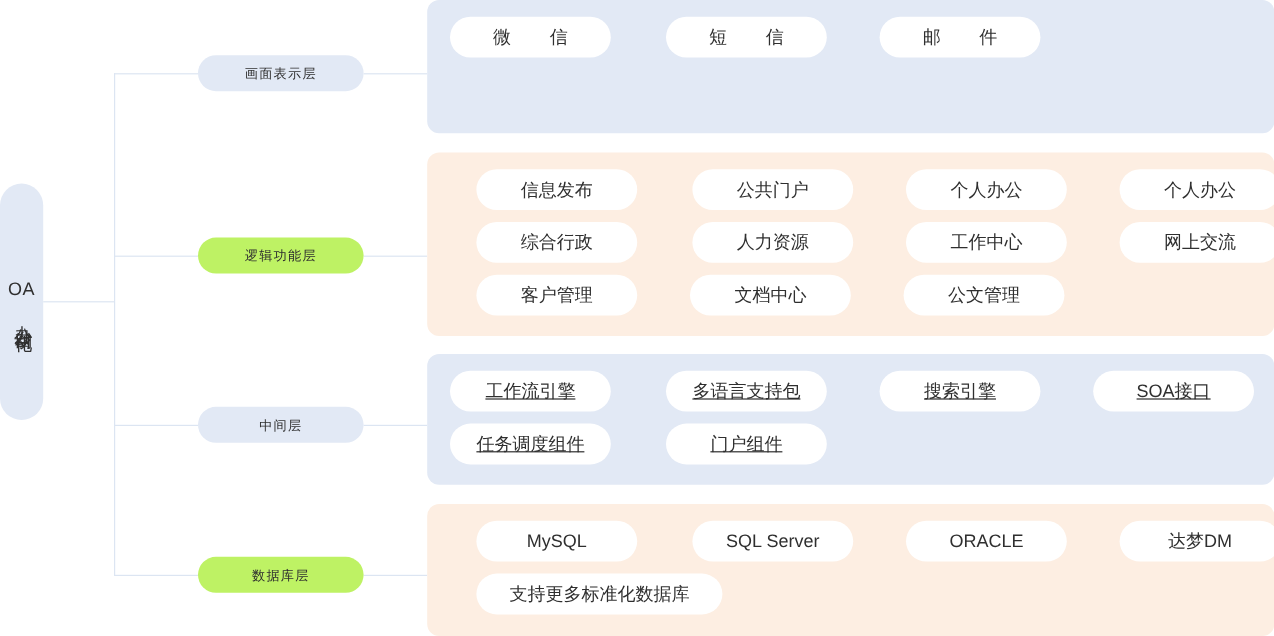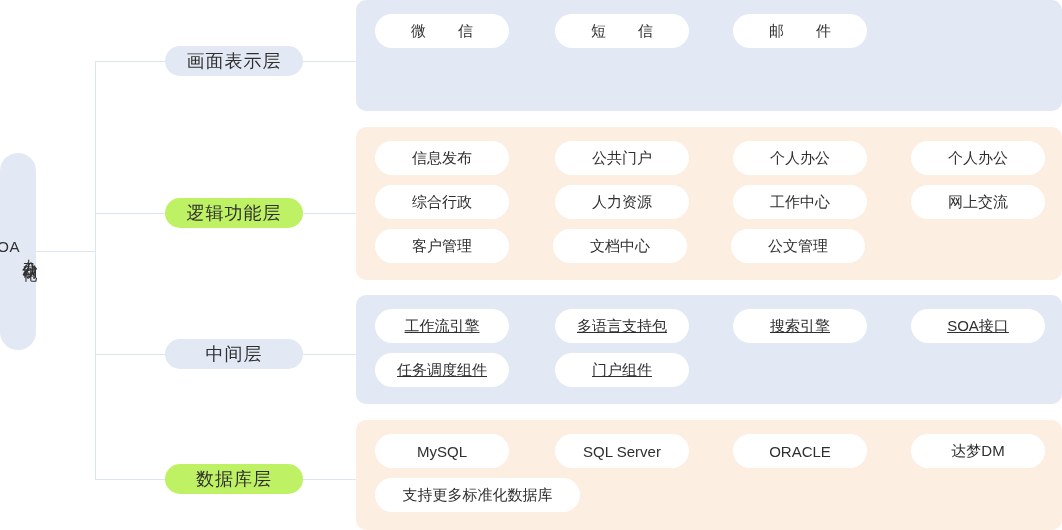--- a/index.html
+++ b/index.html
@@ -19,21 +19,21 @@
   
   #root-node {
     position: absolute;
     left: 0px;
     top: 153px;
     width: 36px;
     height: 197px;
     background: #e2e9f5;
     border-radius: 18px;
     display: flex;
-    flex-direction: row;
+    flex-direction: column;
     align-items: center;
     justify-content: center;
     box-sizing: border-box;
   }
   #root-node .root-en {
     font-size: 15px;
     letter-spacing: 0.5px;
     line-height: 1;
     margin-bottom: 10px;
     color: #2f2f2f;
@@ -58,39 +58,39 @@
   
   .layer-label {
     position: absolute;
     left: 165px;
     width: 138px;
     height: 30px;
     border-radius: 15px;
     display: flex;
     align-items: center;
     justify-content: center;
-    font-size: 18px;
+    font-size: 11px;
     letter-spacing: 1px;
     box-sizing: border-box;
     color: #2f2f2f;
   }
   .layer-label.blue { background: #e2e9f5; }
   .layer-label.peach { background: #bef264; }
 
   
   .layer-block {
     position: absolute;
     left: 356px;
     width: 706px;
     border-radius: 10px;
     box-sizing: border-box;
     padding: 14px 0 14px 0;
   }
   .layer-block.blue { background: #e2e9f5; }
-  .layer-block.peach { background: #fdeee2; }
+  .layer-block.peach { background: #fdeee2; padding-left: 22px; }
 
   .pill-row {
     display: flex;
     margin-bottom: 10px;
     height: 34px;
   }
   .pill-row:last-child { margin-bottom: 0; align-items: flex-end; }
 
   .pill {
     height: 34px;

